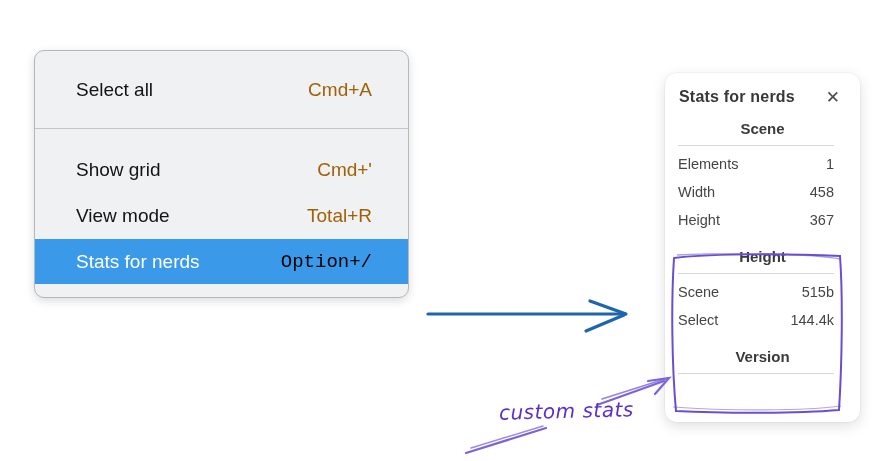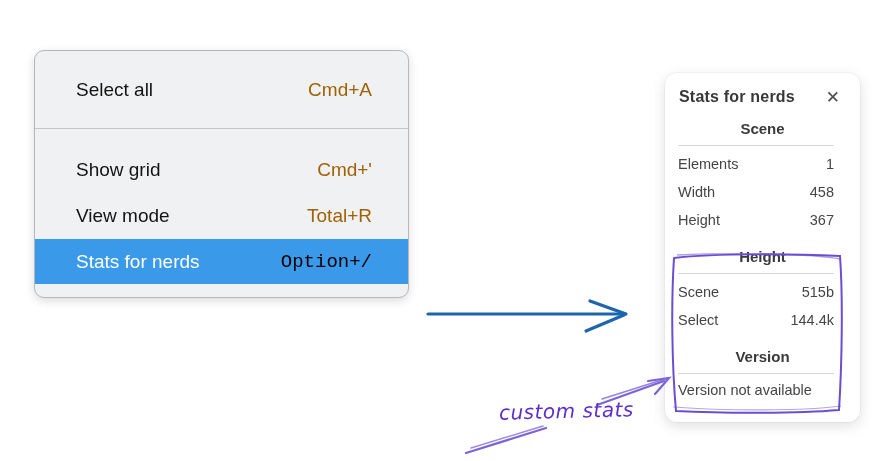--- a/index.html
+++ b/index.html
@@ -124,21 +124,20 @@
       </div>
       <div class="stat-row">
         <span>Select</span>
         <span>144.4k</span>
       </div>
     </div>
 
     <div>
       <div class="section-heading">Version</div>
       <hr class="stat-hr">
-      <div class="stat-note">Version not available</div>
     </div>
 
     <svg class="sketch-box-svg" width="180" height="168" viewBox="0 0 180 168">
       <path d="M7,9 C50,4 130,5 173,7 C176,48 175,115 172,161 C125,165 48,164 9,162 C5,118 4,55 7,9" fill="none" stroke="#6a4ed2" stroke-width="2" stroke-linecap="round"></path>
       <path d="M10,6 C70,3 145,5 174,10" fill="none" stroke="#6a4ed2" stroke-width="1.3" opacity=".55"></path>
       <path d="M6,158 C60,162 140,162 174,157" fill="none" stroke="#6a4ed2" stroke-width="1.2" opacity=".5"></path>
     </svg>
   </div>
 
   <svg class="arrow-layer" width="873" height="461" viewBox="0 0 873 461">

